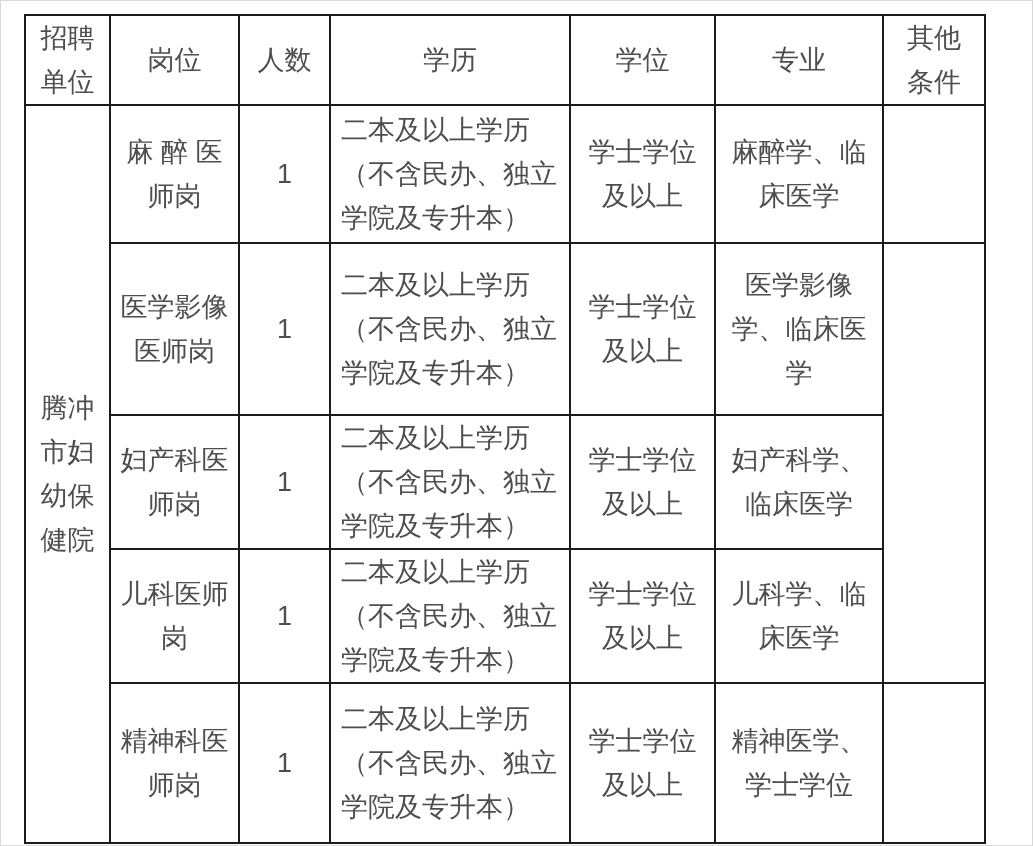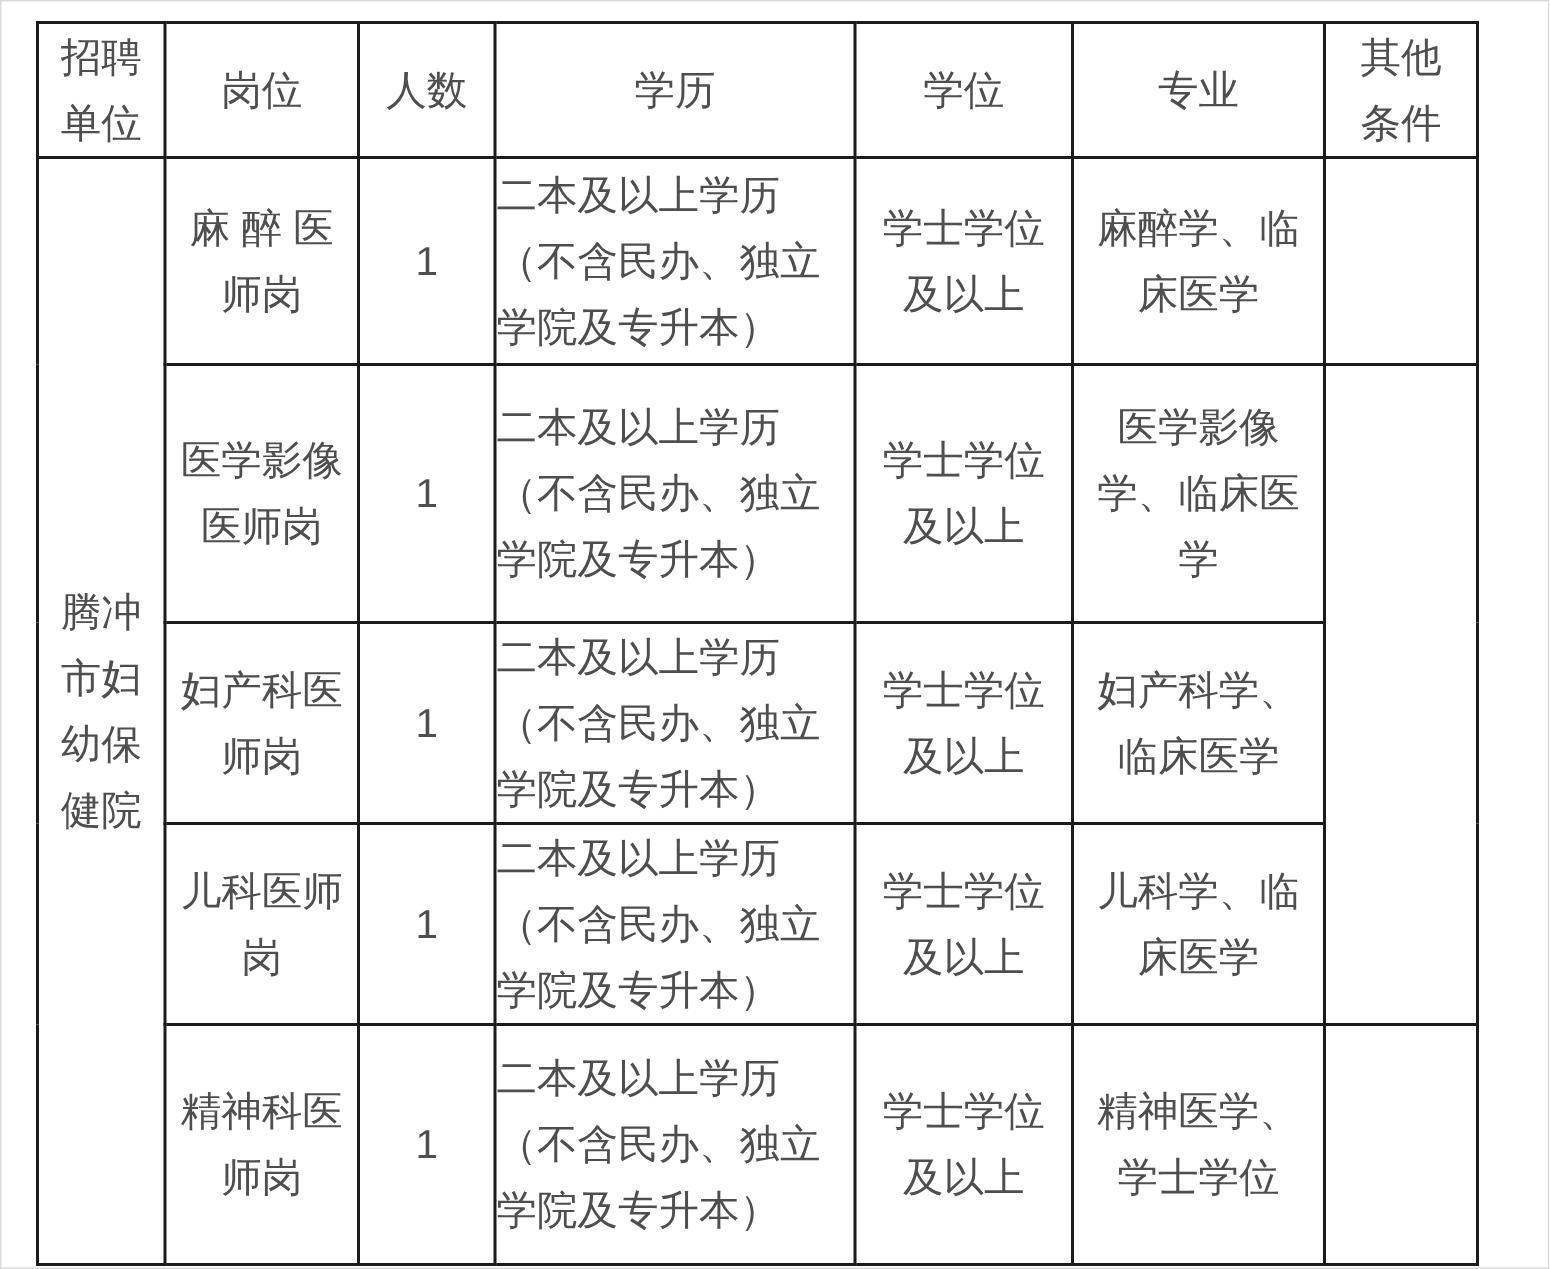--- a/index.html
+++ b/index.html
@@ -31,20 +31,21 @@
     color: #4e4e4e;
     text-align: center;
     vertical-align: middle;
     white-space: pre-line;
     line-height: 44px;
     padding: 0;
     overflow: hidden;
   }
   table.recruit td.edu {
     text-align: left;
+    padding-left: 10px;
   }
   tr.hdr     { height: 88px; }
   tr.r1      { height: 138px; }
   tr.r2      { height: 172px; }
   tr.r3      { height: 117px; }
   tr.r4      { height: 116px; }
   tr.r5      { height: 160px; }
   col.c-unit   { width: 85px; }
   col.c-pos    { width: 129px; }
   col.c-count  { width: 91px; }

